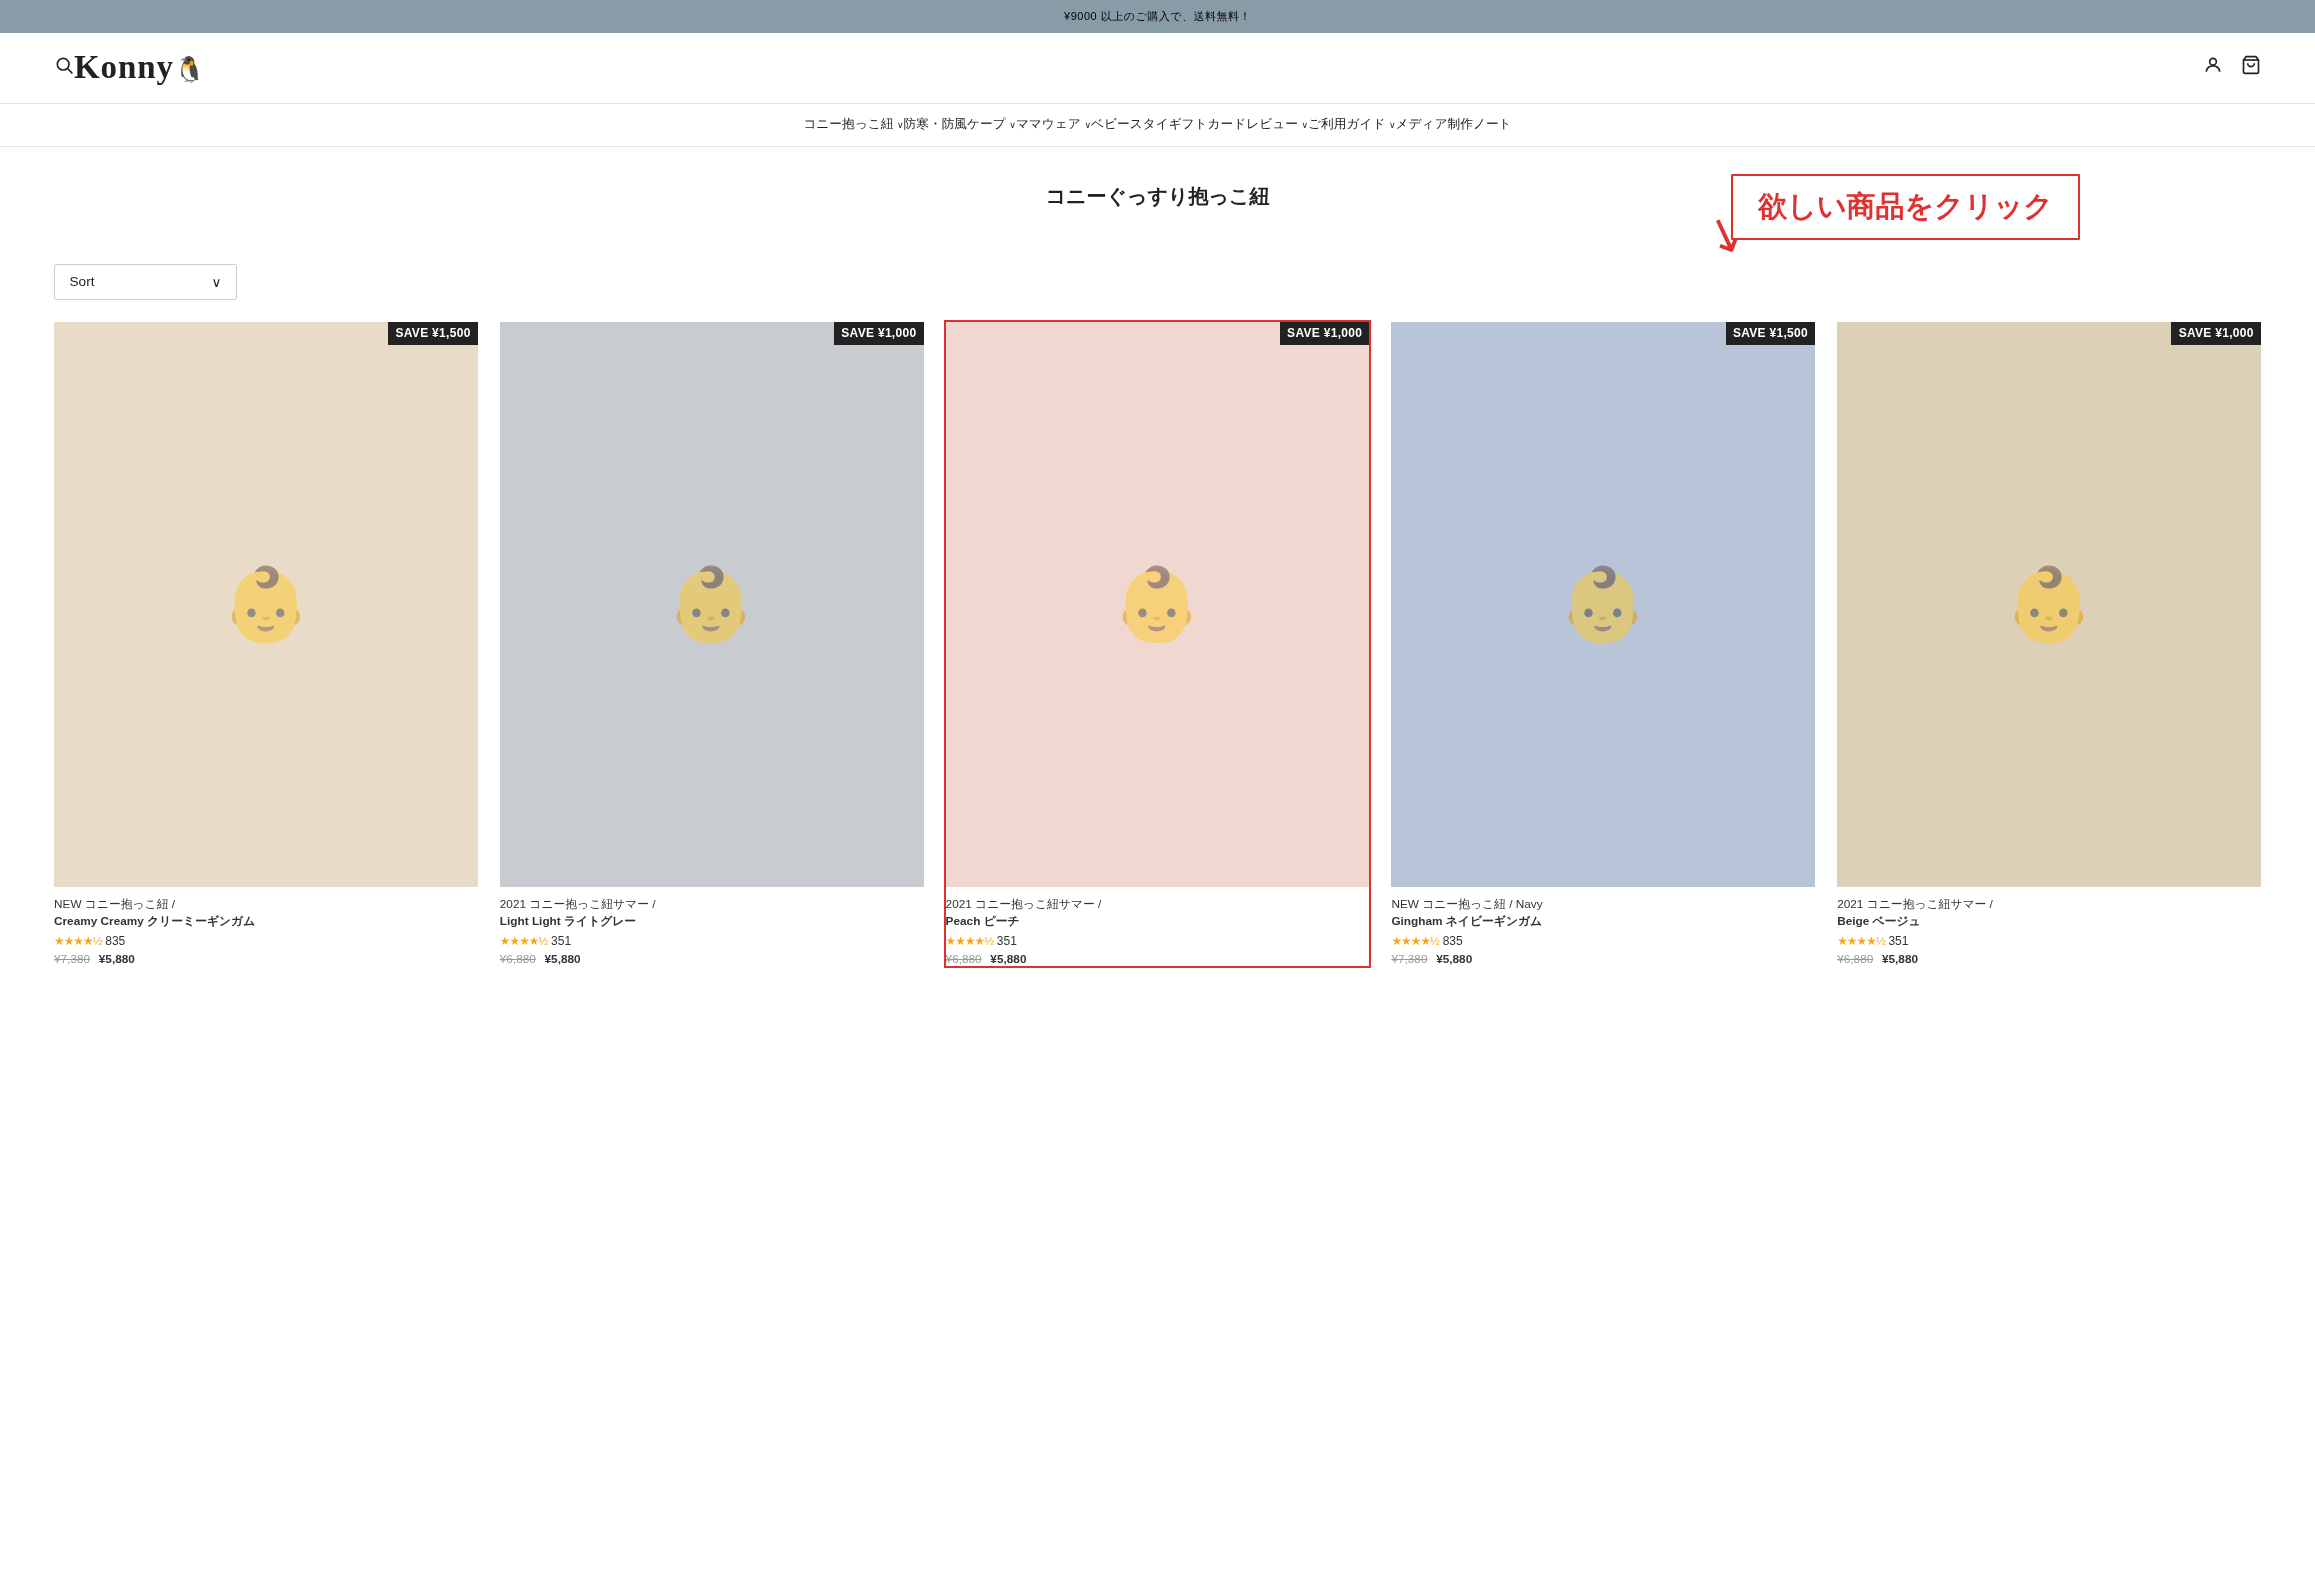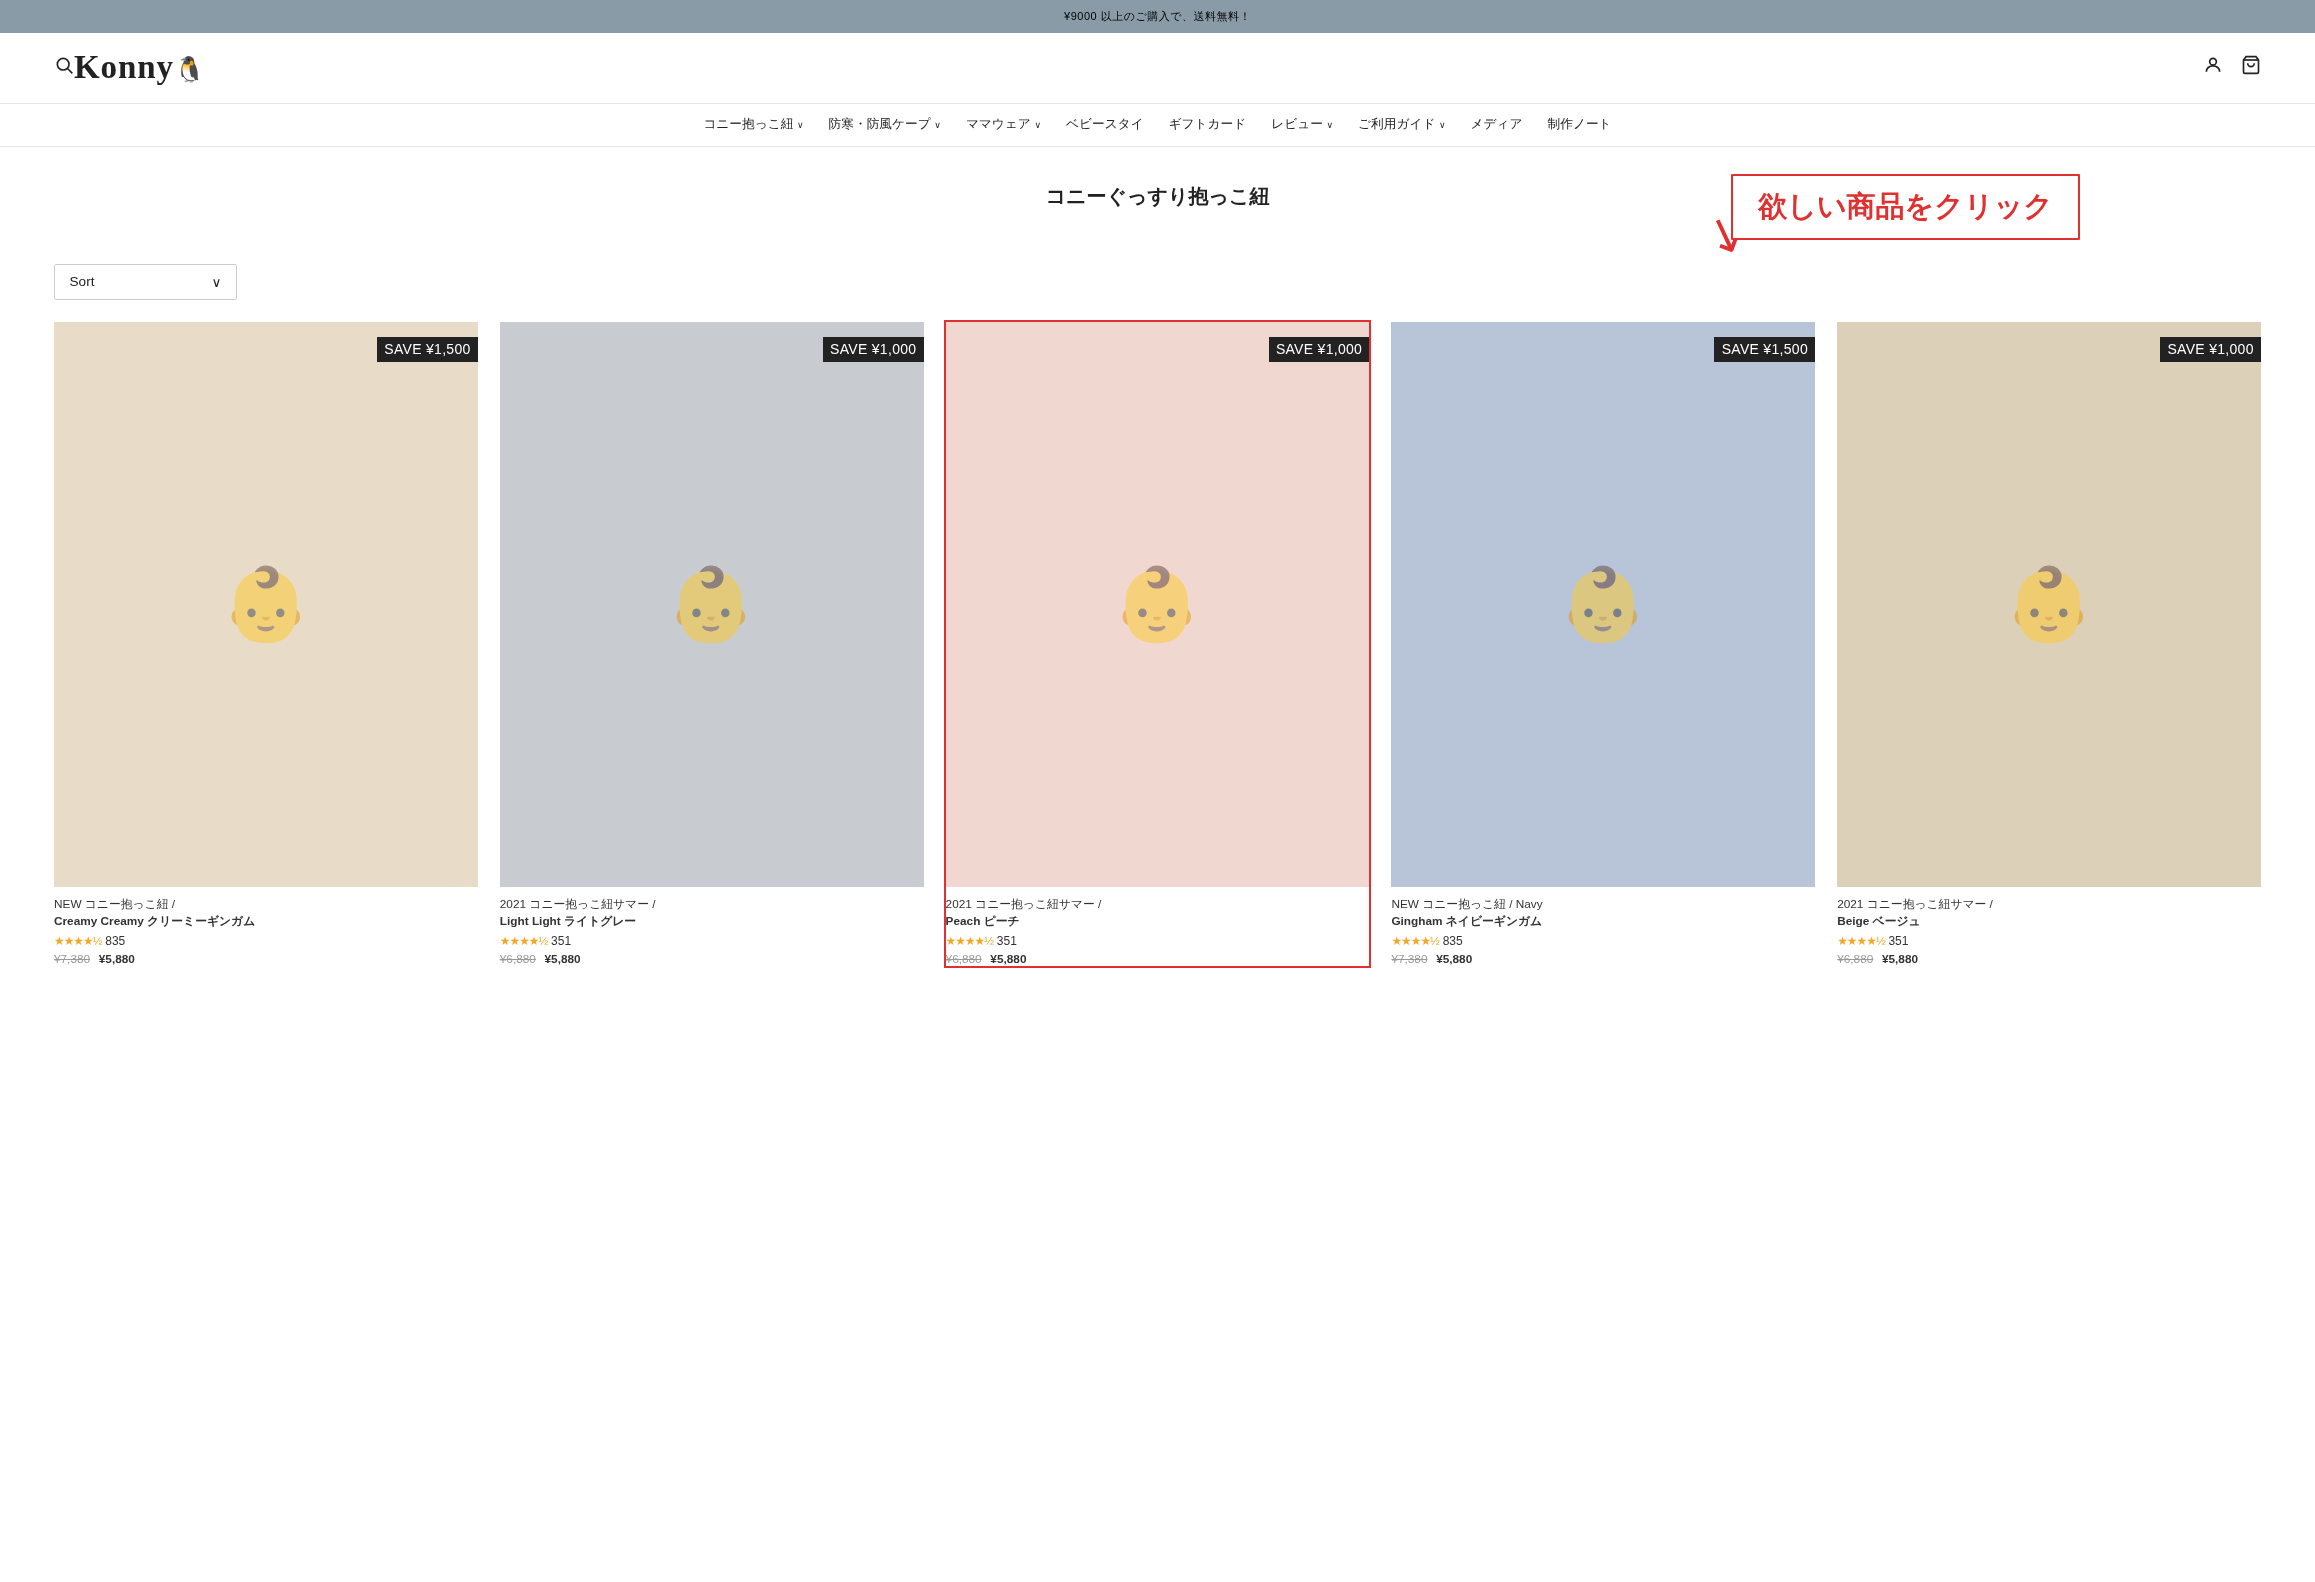--- a/index.html
+++ b/index.html
@@ -57,21 +57,20 @@
       border: none;
       cursor: pointer;
       font-size: 20px;
     }
 
     
     .nav {
       display: flex;
       align-items: center;
       justify-content: center;
-      gap: 25px;
       padding: 12.7px 36px;
       border-bottom: 0.9px solid #e5e5e5;
       font-size: 12.7px;
     }
     .nav-item {
       display: flex;
       align-items: center;
       gap: 3.6px;
       cursor: pointer;
       white-space: nowrap;
@@ -129,26 +128,26 @@
     }
     .product-image-wrap {
       position: relative;
       background: #f5f3f0;
       aspect-ratio: 3/4;
       overflow: hidden;
       margin-bottom: 9px;
     }
     .save-badge {
       position: absolute;
-      top: 15px;
+      top: 0;
       right: 0;
       background: #222;
       color: #fff;
-      font-size: 14px;
-      font-weight: 400;
+      font-size: 12px;
+      font-weight: 700;
       padding: 4.5px 7.2px;
       z-index: 2;
       letter-spacing: 0.3px;
     }
     
     .bg-cream { background: #e8dcc8; }
     .bg-grey { background: #c8ccd0; }
     .bg-peach { background: #f0d8d0; }
     .bg-navy { background: #b8c4d8; }
     .bg-beige { background: #ddd0b8; }

